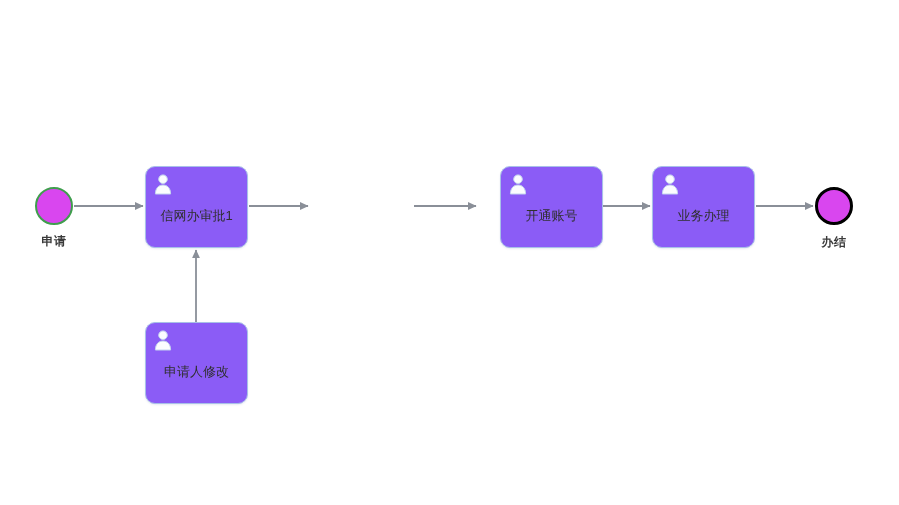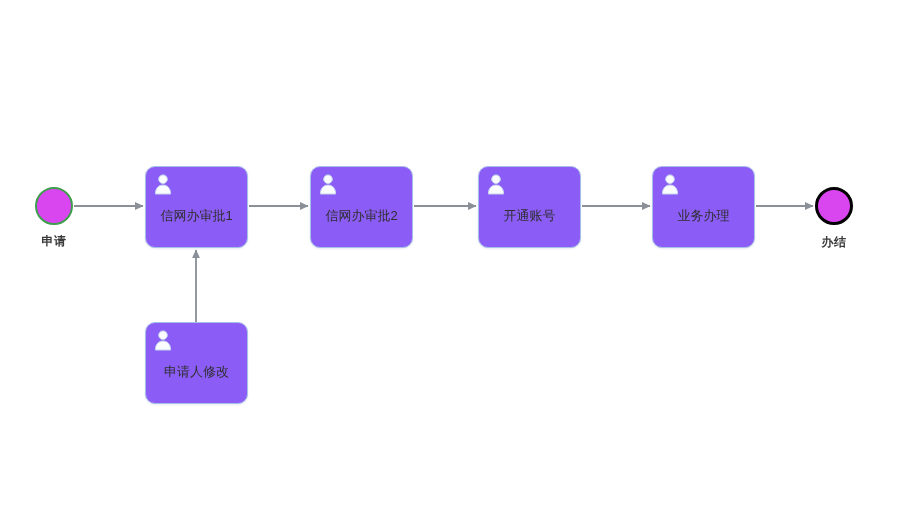--- a/index.html
+++ b/index.html
@@ -88,21 +88,21 @@
     left: 7px;
     top: 6px;
     width: 20px;
     height: 22px;
   }
   .task-icon svg { display: block; }
 
   
   .task-1 { left: 145px; top: 166px; }
   .task-2 { left: 310px; top: 166px; }
-  .task-3 { left: 478px; top: 166px; }
+  .task-3 { left: 500px; top: 166px; }
   .task-4 { left: 652px; top: 166px; }
   .task-5 { left: 145px; top: 322px; }
 </style>
 </head>
 <body>
 
 <div id="canvas">
 
   <svg id="edge-layer" viewBox="0 0 899 505" width="899" height="505">
     <defs>
@@ -138,29 +138,20 @@
   <div class="task task-1">
     <span class="task-icon">
       <svg viewBox="0 0 20 22" width="20" height="22">
         <circle cx="10" cy="6.2" r="4.3" fill="#fbfcff" stroke="#c3d4ee" stroke-width="1"></circle>
         <path d="M2.4,21 C2.4,14.8 6.0,12.0 10,12.0 C14,12.0 17.6,14.8 17.6,21 z" fill="#fbfcff" stroke="#c3d4ee" stroke-width="1"></path>
       </svg>
     </span>
     <span class="task-label">信网办审批1</span>
   </div>
 
-  <div class="task task-2">
-    <span class="task-icon">
-      <svg viewBox="0 0 20 22" width="20" height="22">
-        <circle cx="10" cy="6.2" r="4.3" fill="#fbfcff" stroke="#c3d4ee" stroke-width="1"></circle>
-        <path d="M2.4,21 C2.4,14.8 6.0,12.0 10,12.0 C14,12.0 17.6,14.8 17.6,21 z" fill="#fbfcff" stroke="#c3d4ee" stroke-width="1"></path>
-      </svg>
-    </span>
-    <span class="task-label">信网办审批2</span>
-  </div>
 
   <div class="task task-3">
     <span class="task-icon">
       <svg viewBox="0 0 20 22" width="20" height="22">
         <circle cx="10" cy="6.2" r="4.3" fill="#fbfcff" stroke="#c3d4ee" stroke-width="1"></circle>
         <path d="M2.4,21 C2.4,14.8 6.0,12.0 10,12.0 C14,12.0 17.6,14.8 17.6,21 z" fill="#fbfcff" stroke="#c3d4ee" stroke-width="1"></path>
       </svg>
     </span>
     <span class="task-label">开通账号</span>
   </div>

